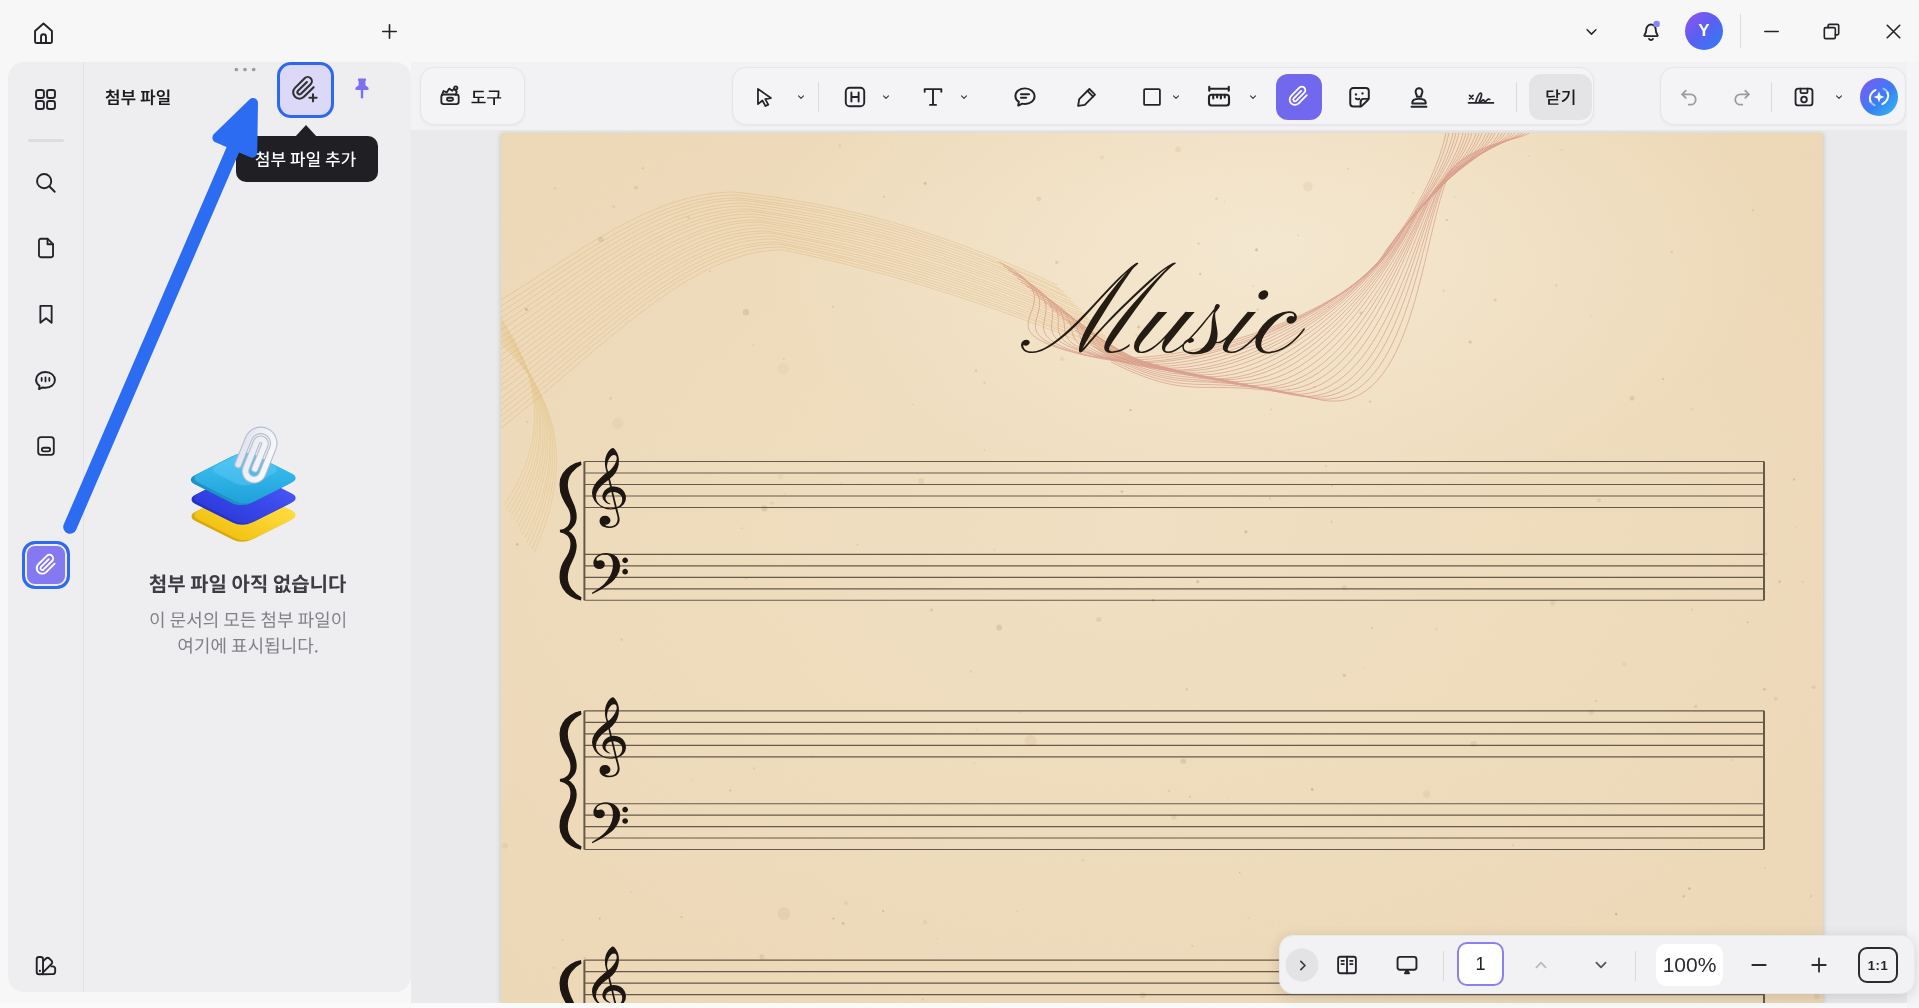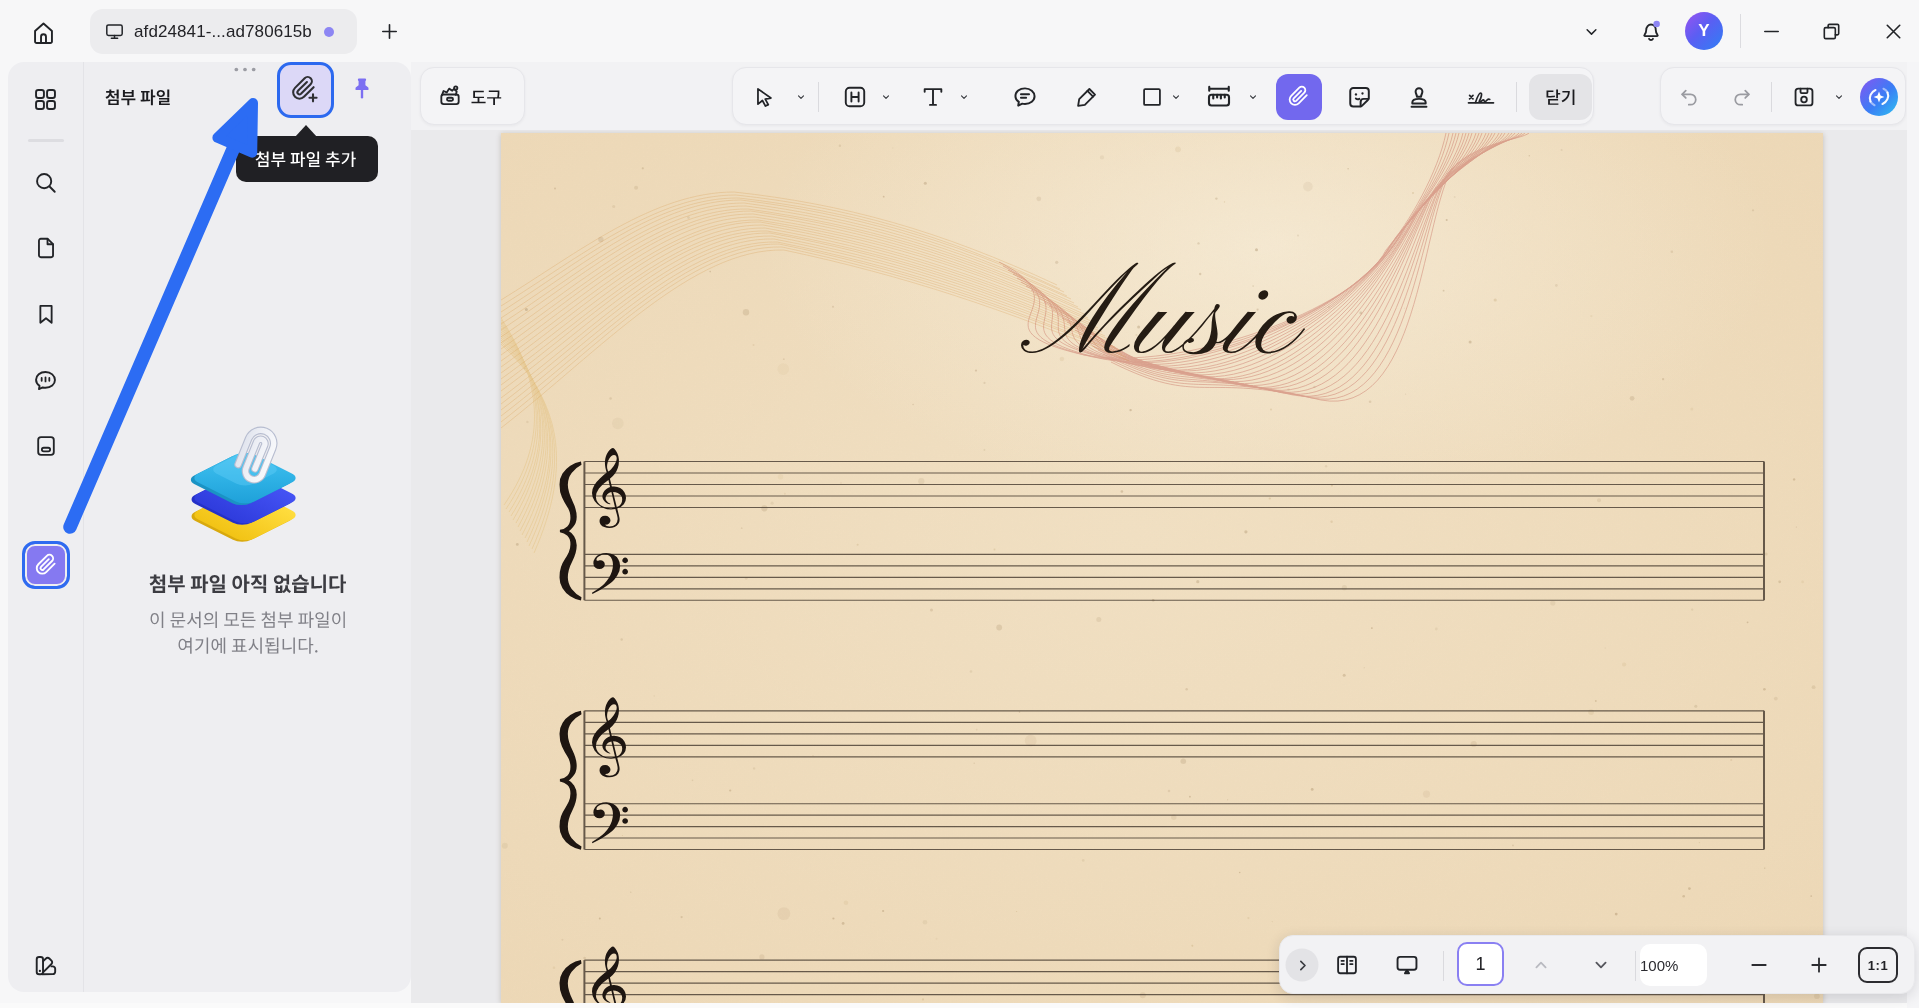--- a/index.html
+++ b/index.html
@@ -49,43 +49,35 @@
     radial-gradient(ellipse 820px 420px at 58% 13%, rgba(249,241,223,.6) 0%, rgba(249,241,223,0) 62%),
     radial-gradient(ellipse 1500px 1000px at 48% 46%, #f1e0c3 0%, #edd8b6 68%, #e7d0a9 100%);
     box-shadow:0 1px 5px rgba(95,80,55,.28); }
   .pagesvg { position:absolute; left:-502px; top:-133px; transform:translate(502px,133px); }
   .noise { position:absolute; left:0; top:0; width:1322px; height:870px; opacity:.5; }
   
   .bottombar { position:absolute; left:1279px; top:935px; width:636px; height:59px; background:#f2f2f4; border:1px solid #e9e9ec; border-radius:14px; box-shadow:0 3px 14px rgba(30,30,45,.14); z-index:40; }
   .bitem { position:absolute; transform:translate(-50%,-50%); top:29px; display:flex; align-items:center; justify-content:center; }
   .bcircle { width:33px; height:33px; border-radius:50%; background:#e3e3e6; display:flex; align-items:center; justify-content:center; }
   .pagebox { position:absolute; left:177px; top:6px; width:47px; height:44px; background:#fff; border:2px solid #8a80f2; border-radius:10px; display:flex; align-items:center; justify-content:center; font-size:18px; color:#222226; }
-  .zoombox { position:absolute; left:360px; top:8px; width:67px; height:42px; background:#fff; border-radius:10px; display:flex; align-items:center; font-size:15px; color:#2b2b30; }
+  .zoombox { position:absolute; left:376px; top:8px; width:67px; height:42px; background:#fff; border-radius:10px; display:flex; align-items:center; justify-content:center; font-size:21px; color:#2b2b30; }
   .ratiobox { position:absolute; left:578px; top:11px; width:40px; height:36px; border:2px solid #2c2c30; border-radius:9px; display:flex; align-items:center; justify-content:center; font-size:13px; font-weight:bold; color:#222226; letter-spacing:.5px; }
   .strip-bottom { position:absolute; left:0; top:1003px; width:1919px; height:5px; background:#fafafa; }
   .strip-right { position:absolute; left:1907px; top:62px; width:12px; height:946px; background:#f5f5f7; }
 </style>
 </head>
 <body>
 
 <div class="titlebar">
   <div class="home-btn">
       <svg width="27" height="27" viewBox="0 0 24 24">
         <path stroke="#222428" stroke-width="1.7" fill="none" stroke-linecap="round" stroke-linejoin="round" d="M4.5 10.6 12 4l7.5 6.6V20a1.4 1.4 0 0 1-1.4 1.4H5.9A1.4 1.4 0 0 1 4.5 20Z"></path>
         <path stroke="#222428" stroke-width="1.7" fill="none" stroke-linecap="round" stroke-linejoin="round" d="M9.8 21.2v-5.4a2.2 2.2 0 0 1 4.4 0v5.4"></path>
       </svg>
     </div>
-  <div class="tab">
-    <svg width="21" height="21" viewBox="0 0 24 24">
-        <rect stroke="#222428" stroke-width="1.7" fill="none" stroke-linecap="round" stroke-linejoin="round" x="3.2" y="4.5" width="17.6" height="12.2" rx="2"></rect>
-        <path stroke="#222428" stroke-width="1.7" fill="none" stroke-linecap="round" stroke-linejoin="round" d="M12 16.7v2.8M8.4 19.8h7.2"></path>
-      </svg>
-    <span class="tab-label">afd24841-...ad780615b</span>
-    <span class="tab-dot"></span>
-  </div>
   <div class="newtab">
       <svg width="23" height="23" viewBox="0 0 24 24">
         <path stroke="#222428" stroke-width="1.7" fill="none" stroke-linecap="round" stroke-linejoin="round" d="M12 5v14M5 12h14"></path>
       </svg>
     </div>
   <div class="tb-right">
     <div class="tbtn" style="margin-right:10px">
         <svg width="21" height="21" viewBox="0 0 24 24">
           <path stroke="#222428" stroke-width="1.7" fill="none" stroke-linecap="round" stroke-linejoin="round" d="m7 10 5 5 5-5"></path>
         </svg>

